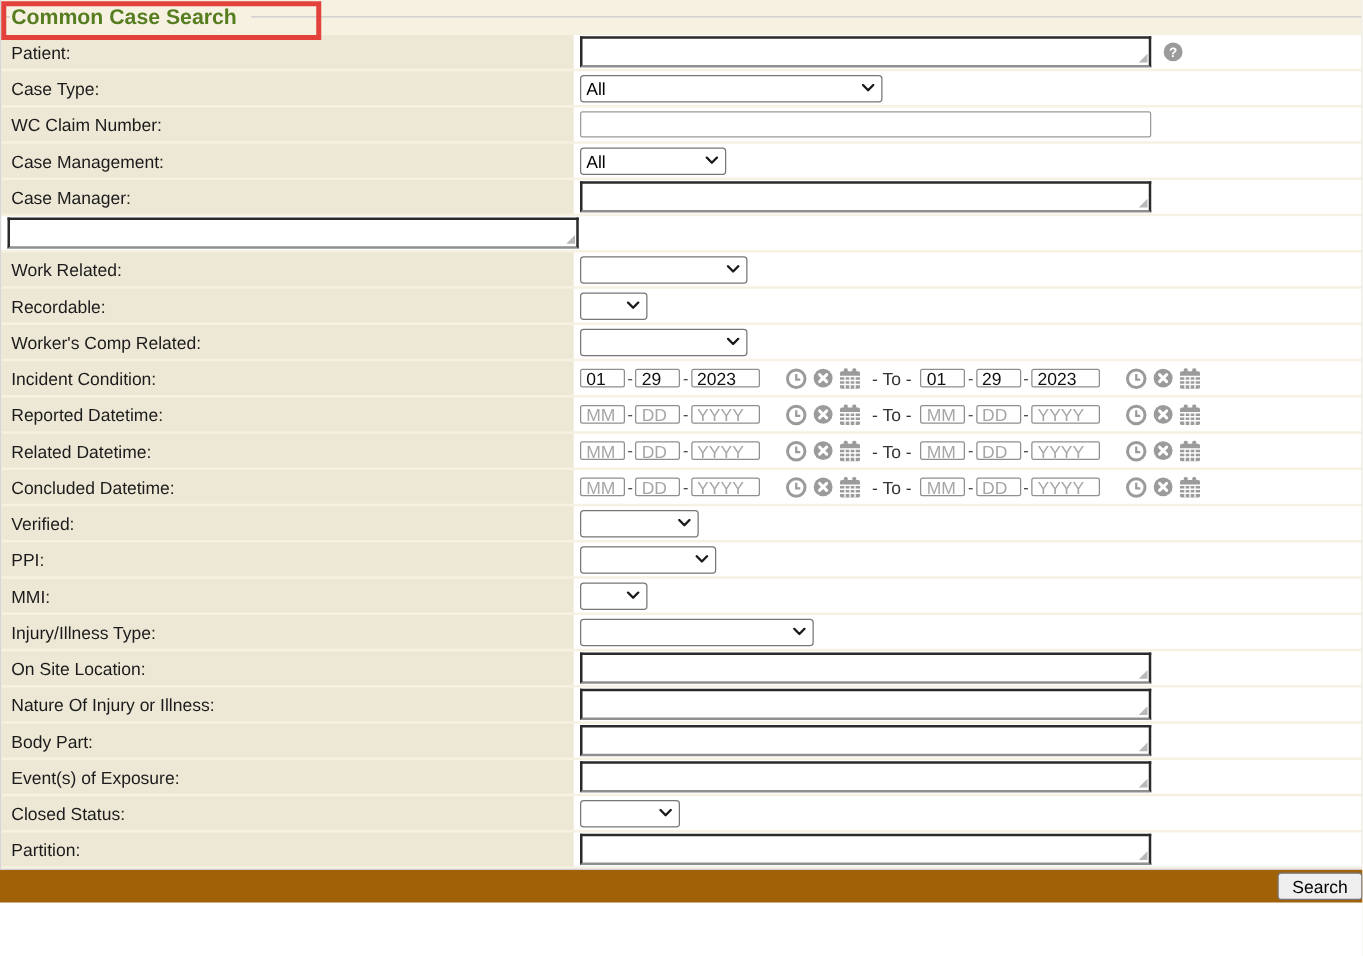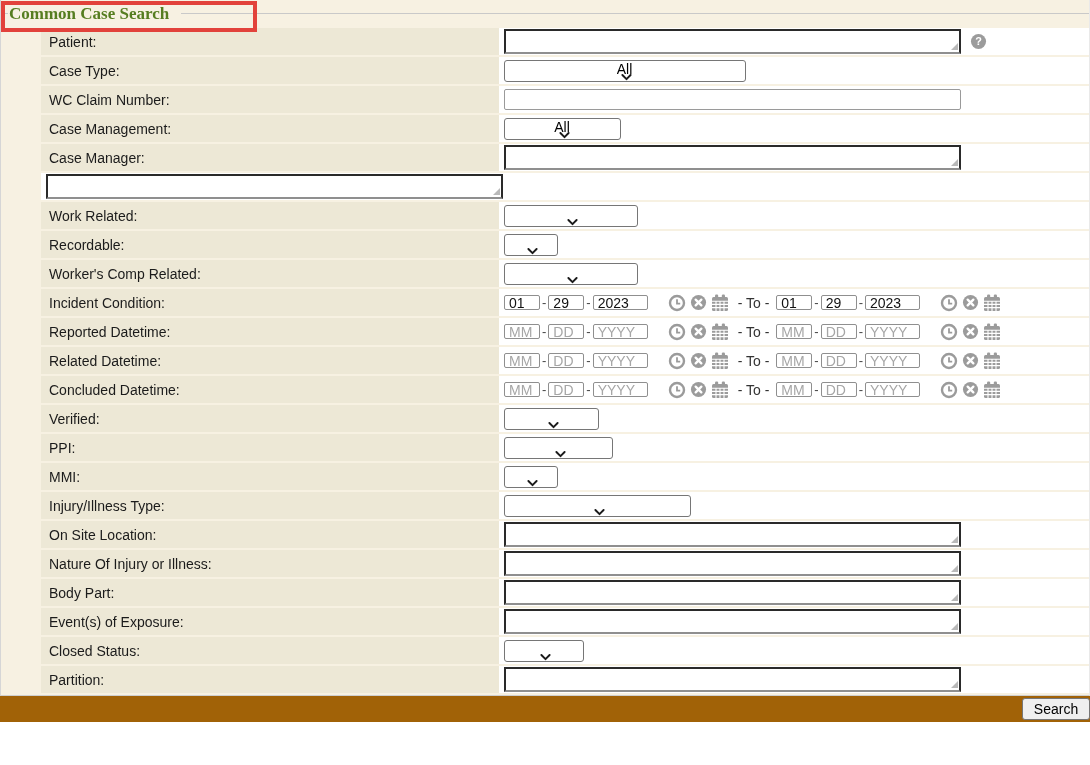--- a/index.html
+++ b/index.html
@@ -15,28 +15,28 @@
     border-left: 1px solid #d6d6d6;
     border-right: 1px solid #e9e9e9;
     border-bottom: 1px solid #cfcfcf;
     background: #f7f1e2;
   }
   .top-strip { position: relative; height: 28px; background: #f7f1e2; }
   .legend-line { position: absolute; left: 0; right: 0; top: 13px; height: 1px; background: #c9c9c9; }
   .legend {
     position: absolute; top: 2px; left: 7px; z-index: 2;
     background: #f7f1e2; padding: 0 12px 0 1px;
-    font-size: 17px; font-weight: bold; color: #567d20; line-height: 24px; font-family: Liberation Serif, serif;
+    font-size: 17px; font-weight: bold; color: #567d20; line-height: 24px;
   }
   .red-box {
     position: absolute; z-index: 3; pointer-events: none;
     left: 0; top: 1px; width: 256px; height: 31px;
     border: 4px solid #e2423b;
   }
-  .row { display: flex; height: 27px; margin-bottom: 2px; padding-left: 40px; }
+  .row { display: flex; height: 27px; margin-bottom: 2px; }
   .label-cell {
     width: 458px; flex: 0 0 458px; background: #ede8d6;
     display: flex; align-items: center; padding-left: 8px;
   }
   .input-cell {
     flex: 1 1 auto; background: #ffffff;
     display: flex; align-items: center; padding-left: 5px;
   }
   .ta-wrap { position: relative; display: inline-flex; align-items: center; }
   textarea.ta {
@@ -51,21 +51,21 @@
     pointer-events: none;
   }
   input.txt {
     width: 457px; height: 21px; outline: none;
     border: 1px solid #9a9a9a; border-radius: 2px;
     font-family: "Liberation Sans", sans-serif; font-size: 14px; padding: 0 4px;
   }
   .sel {
     height: 22px; border: 1px solid #767676; border-radius: 3px;
     background: #fff; display: flex; align-items: center;
-    justify-content: space-between; padding: 0 5px 0 4px; cursor: default; flex-direction: column;
+    justify-content: space-between; padding: 0 5px 0 4px; cursor: default;
   }
   .sel-val { font-size: 14px; color: #000; white-space: nowrap; overflow: hidden; }
   .chev { display: inline-flex; flex: 0 0 auto; margin-left: 4px; }
   input.dt {
     height: 15px; border: 1px solid #8f8f8f; border-radius: 2px; outline: none;
     font-family: "Liberation Sans", sans-serif; font-size: 14px; color: #111;
     padding: 0 1px 0 4px;
   }
   input.dt::placeholder { color: #a6a6a6; opacity: 1; }
   .dmm { width: 36px; } .dyy { width: 55px; }

